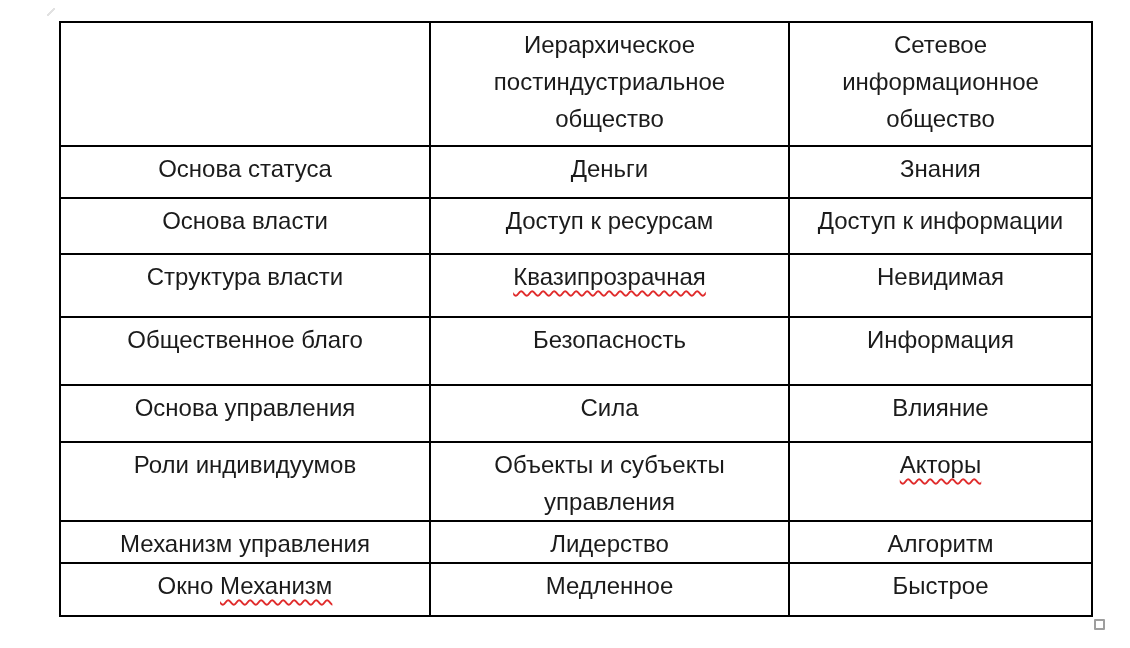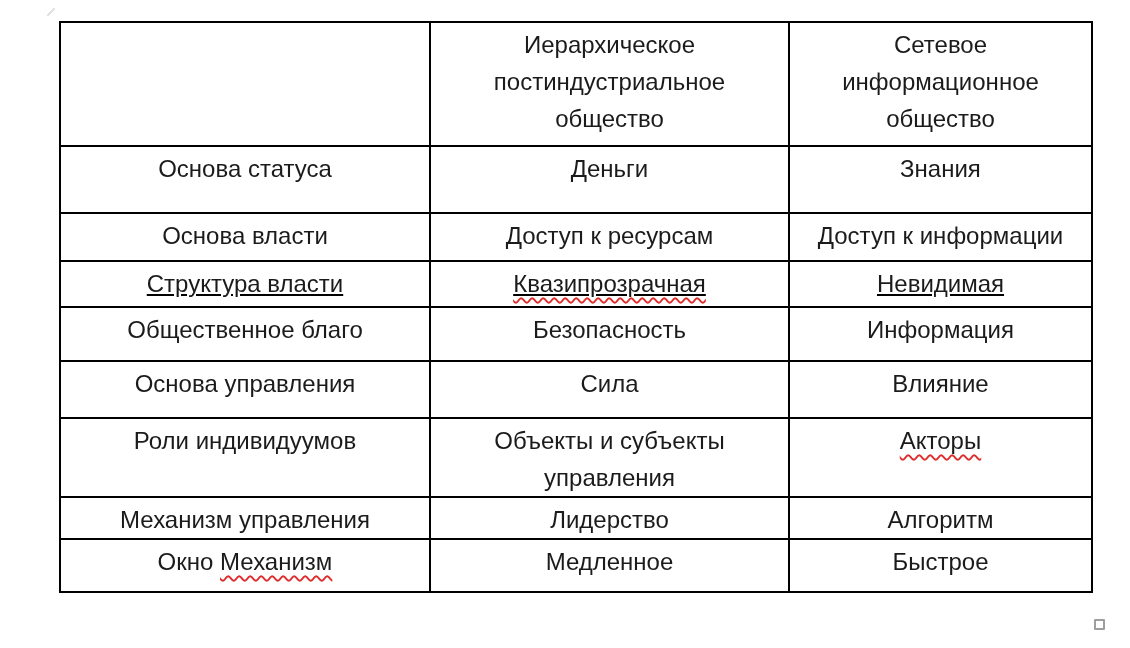--- a/index.html
+++ b/index.html
@@ -29,24 +29,24 @@
     text-align: center;
     padding: 3px 8px 0 8px;
     font-size: 24px;
     line-height: 37px;
     color: #1b1b1b;
     white-space: pre-line;
     background: #ffffff;
   }
 
   tr.r-header { height: 124px; }
-  tr.r-1 { height: 67px; margin-top: 28px; }
-  tr.r-2 { height: 48px; }
-  tr.r-3 { height: 46px; text-decoration: underline; }
-  tr.r-4 { height: 54px; }
+  tr.r-1 { height: 52px; margin-top: 28px; }
+  tr.r-2 { height: 56px; }
+  tr.r-3 { height: 63px; }
+  tr.r-4 { height: 68px; }
   tr.r-5 { height: 57px; }
   tr.r-6 { height: 66px; }
   tr.r-7 { height: 41px; }
   tr.r-8 { height: 53px; }
 
   .misspelled {
     text-decoration-line: underline;
     text-decoration-style: wavy;
     text-decoration-color: #e02b2b;
     text-decoration-thickness: 2px;

